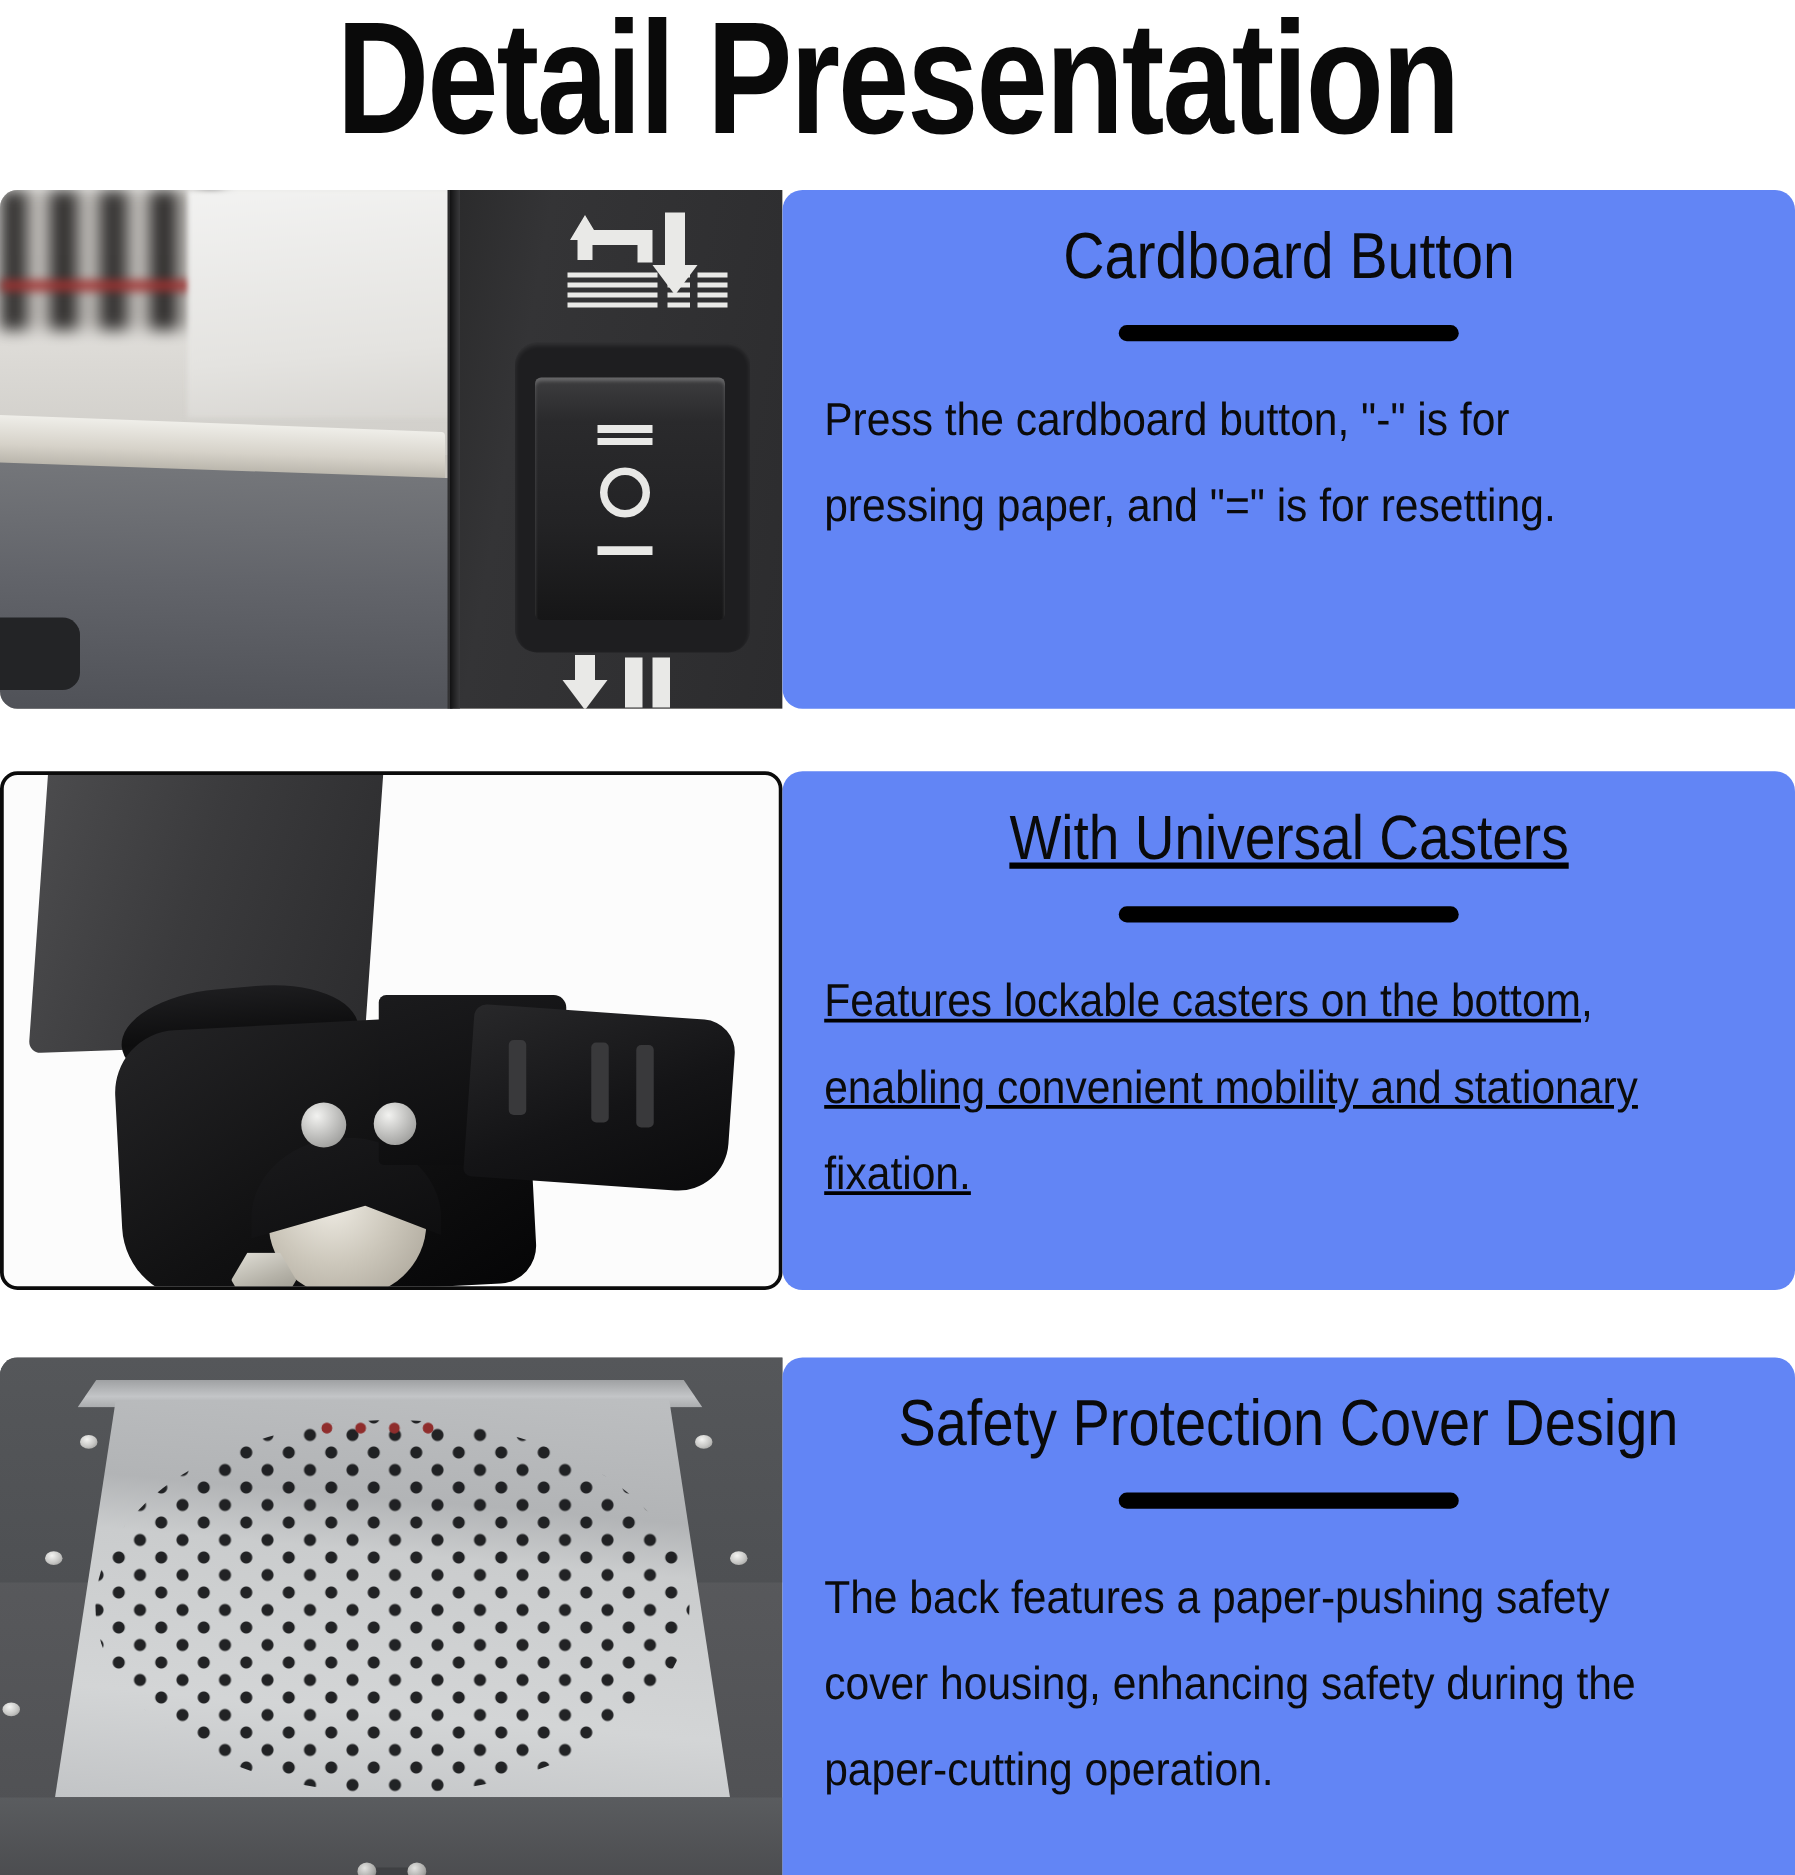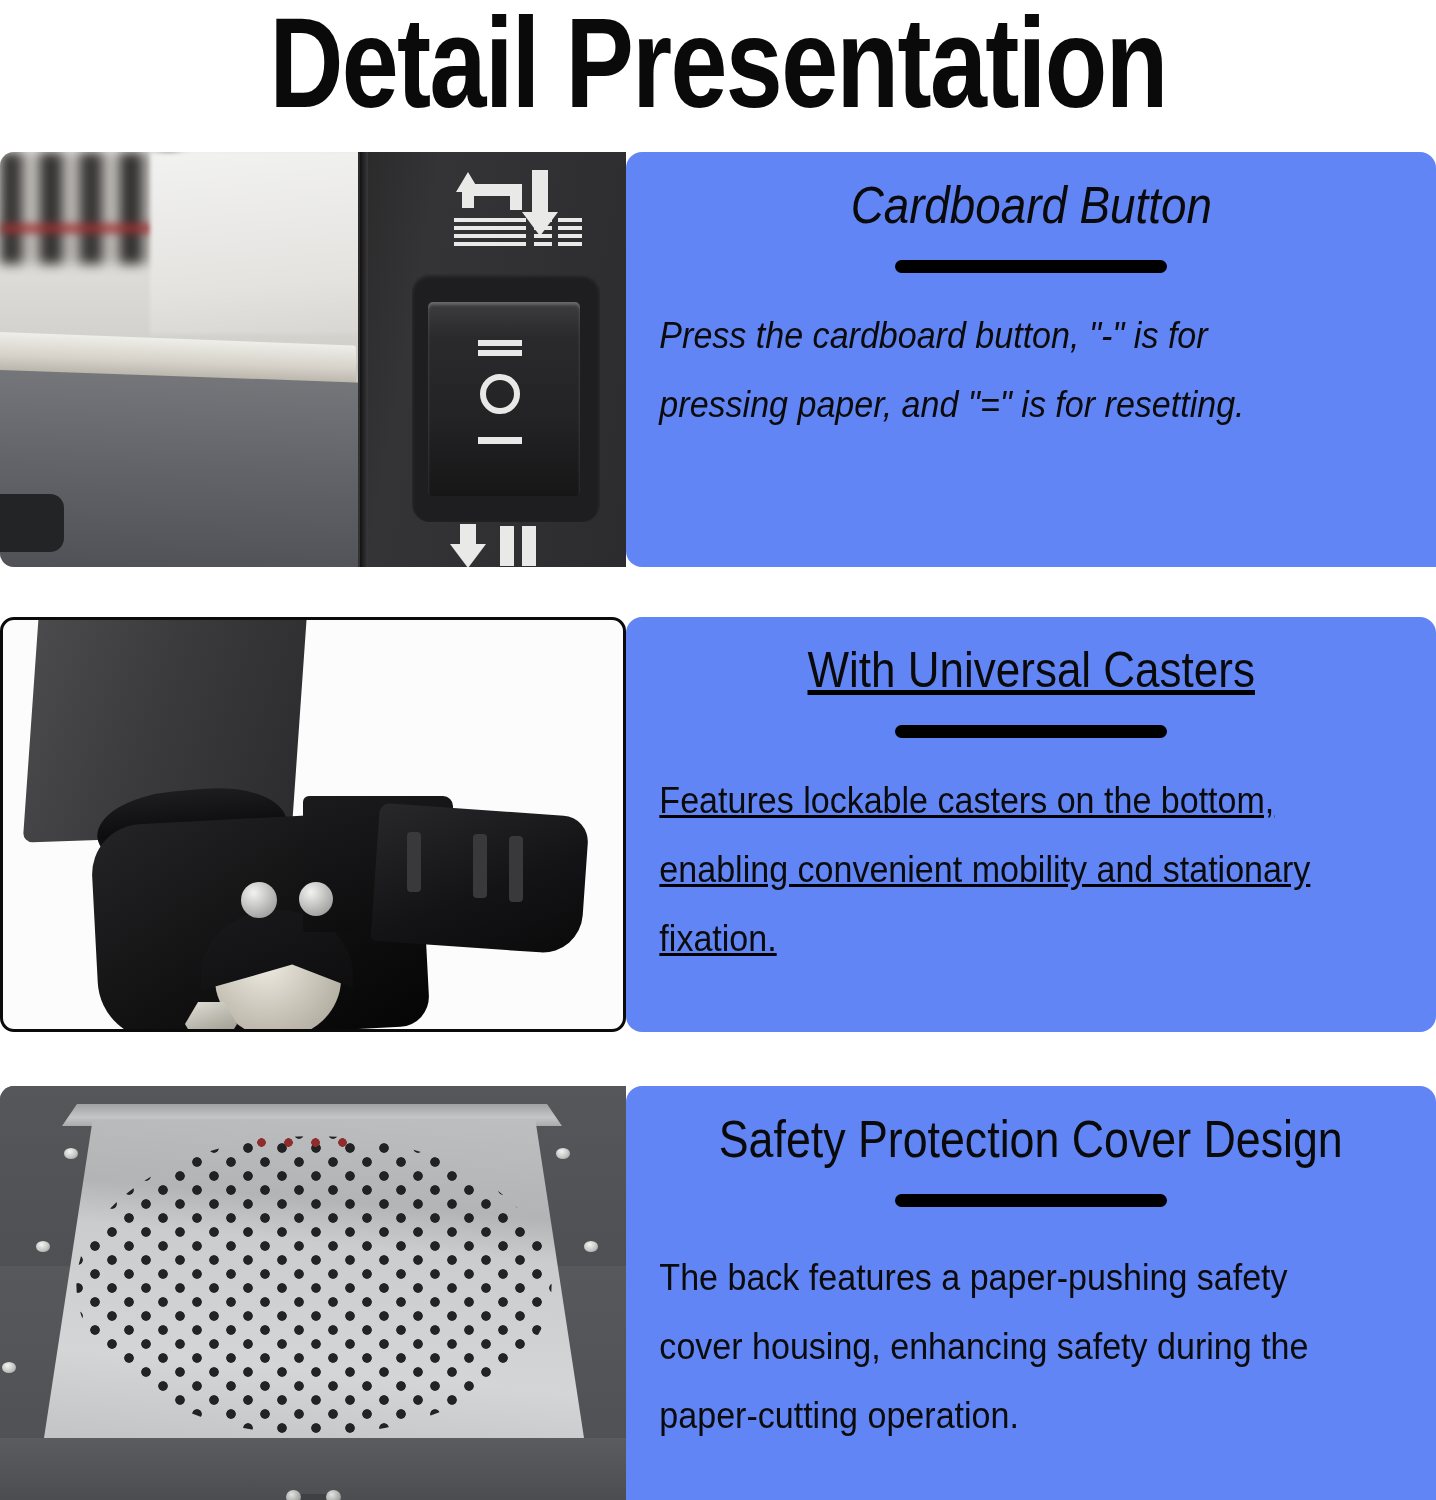--- a/index.html
+++ b/index.html
@@ -271,21 +271,21 @@
     position: relative;
     flex: 1 1 auto;
     background: #6285f5;
     box-sizing: border-box;
     padding: 22px 26px 0 26px;
     display: flex;
     flex-direction: column;
     align-items: center;
     overflow: hidden;
   }
-  #row-1 .info-card { border-radius: 16px 16px 0 16px; font-style: italic; }
+  #row-1 .info-card { border-radius: 16px 16px 0 16px; }
   #row-2 .info-card { border-radius: 16px; text-decoration: underline; }
   #row-3 .info-card { border-radius: 16px 16px 0 0; }
 
   .card-heading {
     font-family: "Liberation Sans", "DejaVu Sans", sans-serif;
     font-weight: normal;
     font-size: 50px;
     line-height: 62px;
     color: #0a0a0a;
     text-align: center;

